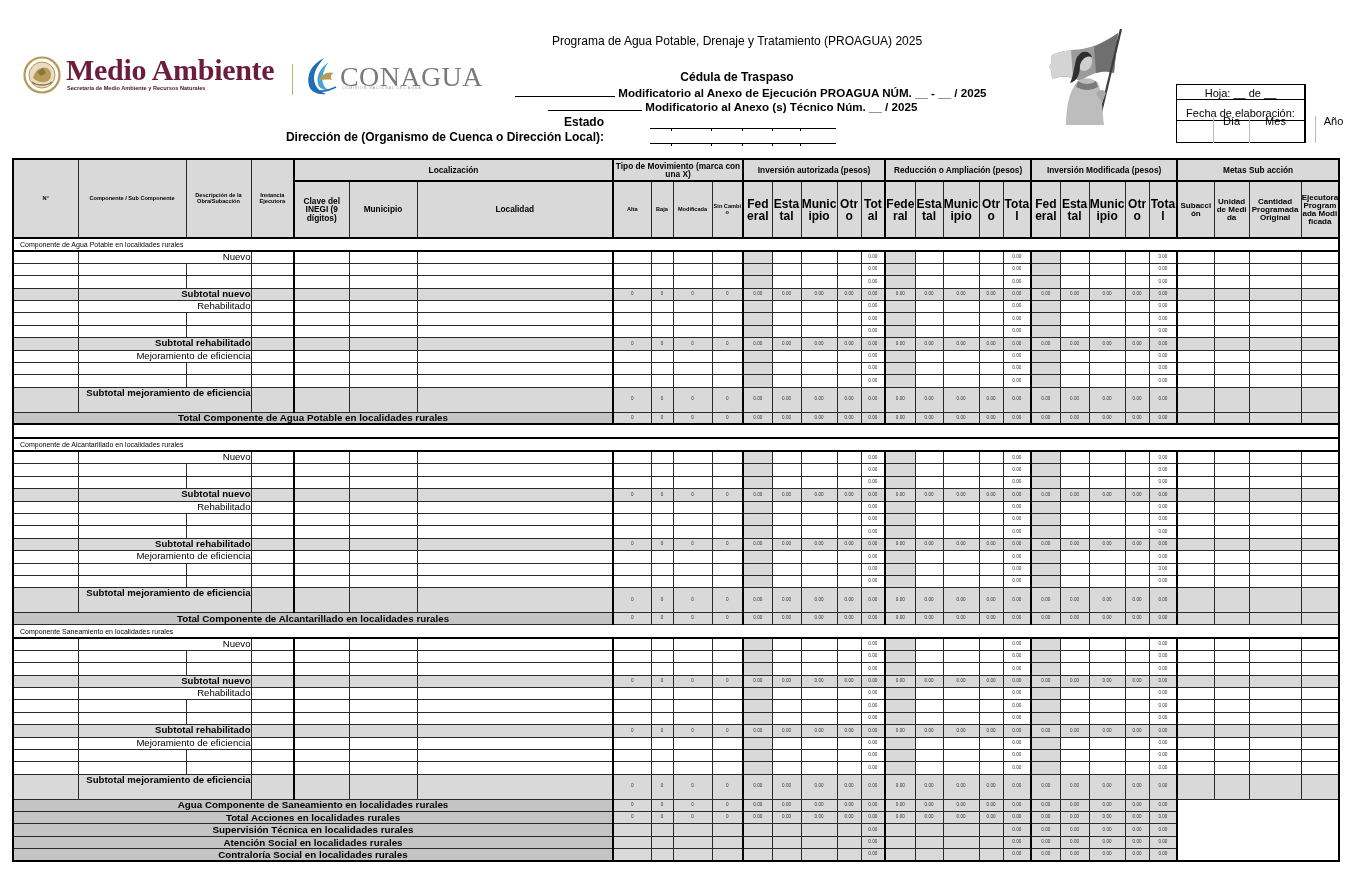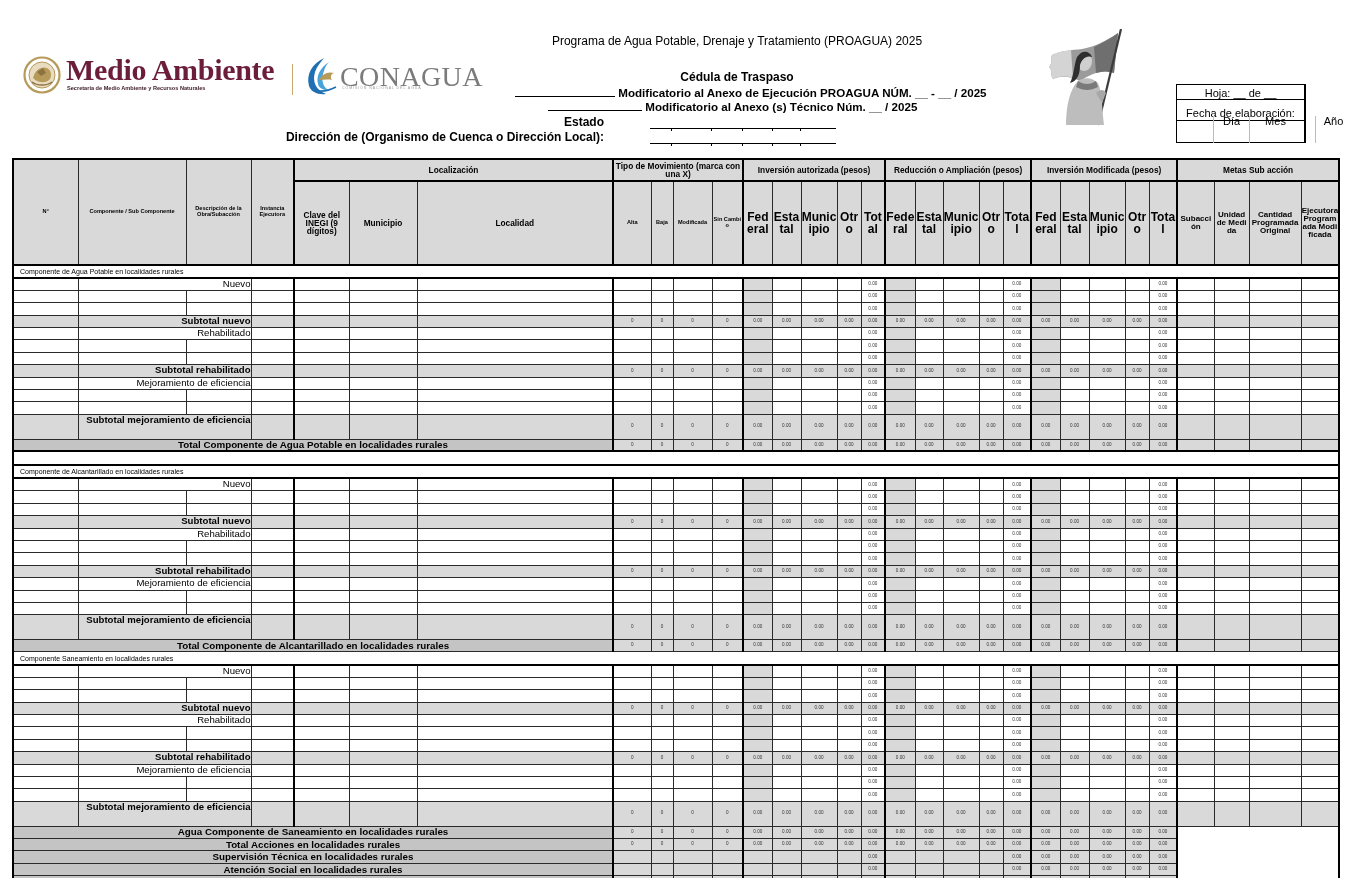--- a/index.html
+++ b/index.html
@@ -25,21 +25,21 @@
   #sheet-box{left:1176px;top:84px;width:130px;height:59px;border-top:1px solid #000;border-left:1px solid #000;border-right:2px solid #000;border-bottom:1px solid #000;font-size:11px;}
   #sheet-box .srow{position:absolute;left:0;width:100%;text-align:center;}
   #sheet-hoja{top:1px;height:14px;line-height:14px;border-bottom:1px solid #000;}
   #sheet-fecha{top:21px;height:15px;line-height:15px;border-bottom:1px solid #000;}
   .sheet-cell{position:absolute;top:31px;height:27px;line-height:10px;text-align:center;}
   
   #grid{position:absolute;left:12px;top:158px;width:1326px;table-layout:fixed;border-collapse:collapse;border:2px solid #000;}
   #grid td,#grid th{border:1px solid #2a2a2a;padding:0;overflow:hidden;line-height:1;}
   #grid th{background:#d9d9d9;font-weight:bold;text-align:center;vertical-align:middle;}
   #grid thead tr.h1{height:22px;}
-  #grid thead tr.h2{height:84px;}
+  #grid thead tr.h2{height:57px;}
   #grid thead tr.h2 th{border-bottom:2px solid #000;}
   #grid thead tr.h1 th.grp{border-bottom:2px solid #000;}
   th.grp{font-size:8.3px;line-height:9px;padding:0 2px;}
   th.tiny{font-size:5.6px;line-height:6.2px;padding:0 2px;}
   th.sub{font-size:12px;line-height:10px;word-break:break-all;padding:0 2px;}
   th.msub{font-size:8px;line-height:9px;word-break:break-all;padding:0 1px;}
   .tl{border-left:2px solid #000 !important;}
   .tr2{border-right:2px solid #000 !important;}
   tr.r{height:12.4px;}
   tr.r2{height:24.8px;}

